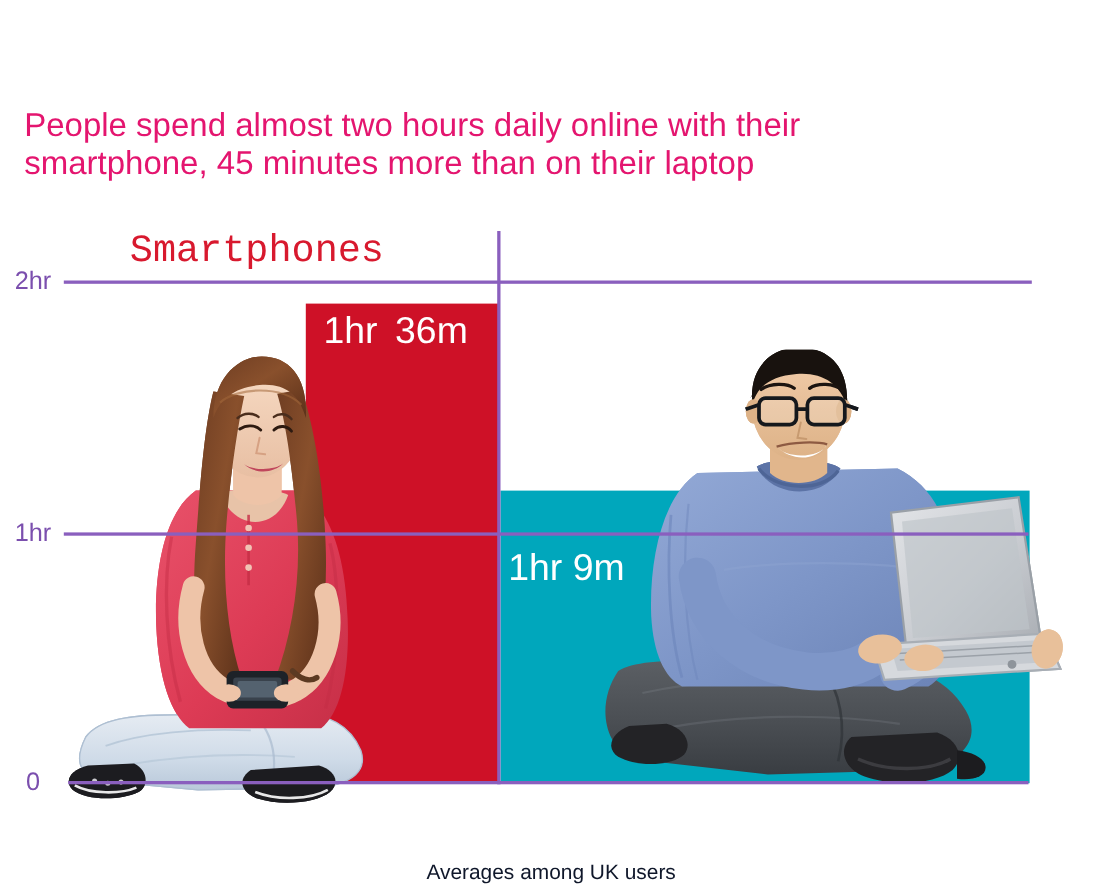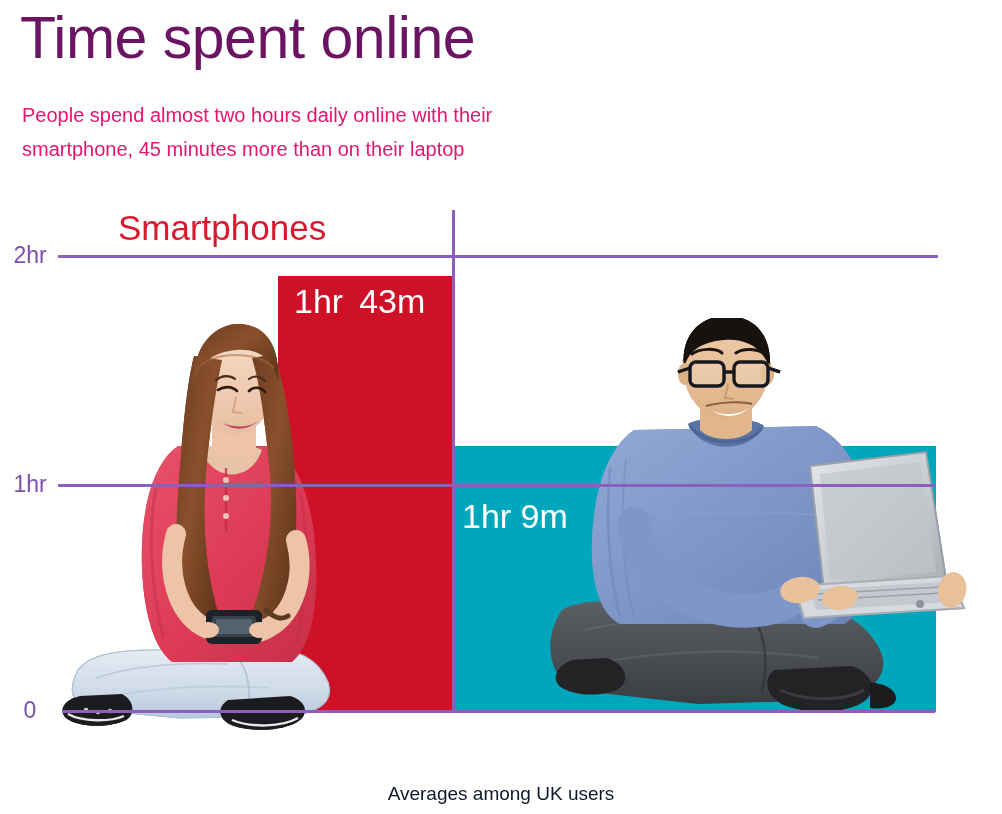--- a/index.html
+++ b/index.html
@@ -23,21 +23,21 @@
   .title{
     position:absolute; left:20px; top:2px;
     font-size:59px; line-height:72px;
     color:#6B1464;
     letter-spacing:-0.5px;
     white-space:nowrap;
   }
   .subtitle{
     position:absolute; left:22px; top:98px;
     width:800px;
-    font-size:20px; line-height:34px;
+    font-size:30px; line-height:34px;
     color:#E4156F;
     font-weight:400;
   }
   .subtitle .line{display:block;}
 
   
   .plot{
     position:absolute; left:0; top:0; width:1002px; height:814px;
   }
 
@@ -68,20 +68,21 @@
   }
   .ax-2hr{ left:4px;  top:244px; }
   .ax-1hr{ left:4px;  top:473px; }
   .ax-0  { left:4px;  top:699px; }
 
   
   .cat-head{
     position:absolute;
     font-size:35px; line-height:40px;
     white-space:nowrap;
+    font-family:Liberation Mono, monospace;
   }
   .cat-smartphones{
     left:118px; top:208px; color:#D8192E;
   }
   .cat-laptops{
     left:536px; top:208px; color:#0FA2B4;
   }
 
   
   .bar{
@@ -121,21 +122,20 @@
     color:#0f172a;
     font-size:19px;
     line-height:22px;
   }
 </style>
 </head>
 <body>
 
 <div id="infographic">
 
-  <div class="title">Time spent online</div>
 
   <div class="subtitle">
     <span class="line">People spend almost two hours daily online with their</span>
     <span class="line">smartphone, 45 minutes more than on their laptop</span>
   </div>
 
   <div class="plot">
 
     <div class="cat-head cat-smartphones">Smartphones</div>
 
@@ -417,21 +417,21 @@
         <path d="M262 272 L 396 264 L 404 284 L 268 292 Z" fill="#b6bbc2" opacity=".55"></path>
         <path d="M268 276 L 392 269" stroke="#9ba1a8" stroke-width="1.4"></path>
         <path d="M270 282 L 394 275" stroke="#9ba1a8" stroke-width="1.4"></path>
         <circle cx="372" cy="286" r="4" fill="#8e949b"></circle>
         <ellipse cx="252" cy="272" rx="20" ry="13" fill="#e8c09a" transform="rotate(-8 252 272)"></ellipse>
         <ellipse cx="292" cy="280" rx="18" ry="12" fill="#e8c09a" transform="rotate(-6 292 280)"></ellipse>
         <ellipse cx="404" cy="272" rx="14" ry="18" fill="#e8c09a" transform="rotate(12 404 272)"></ellipse>
       </g>
     </svg>
 
-    <div class="bar-label lbl-red"><span>1hr</span><span class="gap"></span><span>43m</span></div>
+    <div class="bar-label lbl-red"><span>1hr</span><span class="gap"></span><span>36m</span></div>
     <div class="bar-label lbl-teal">1hr 9m</div>
 
     <div class="gridline gl-2hr"></div>
     <div class="gridline gl-1hr"></div>
     <div class="gridline gl-0"></div>
     <div class="divider"></div>
 
     <div class="axis-label ax-2hr">2hr</div>
     <div class="axis-label ax-1hr">1hr</div>
     <div class="axis-label ax-0">0</div>

